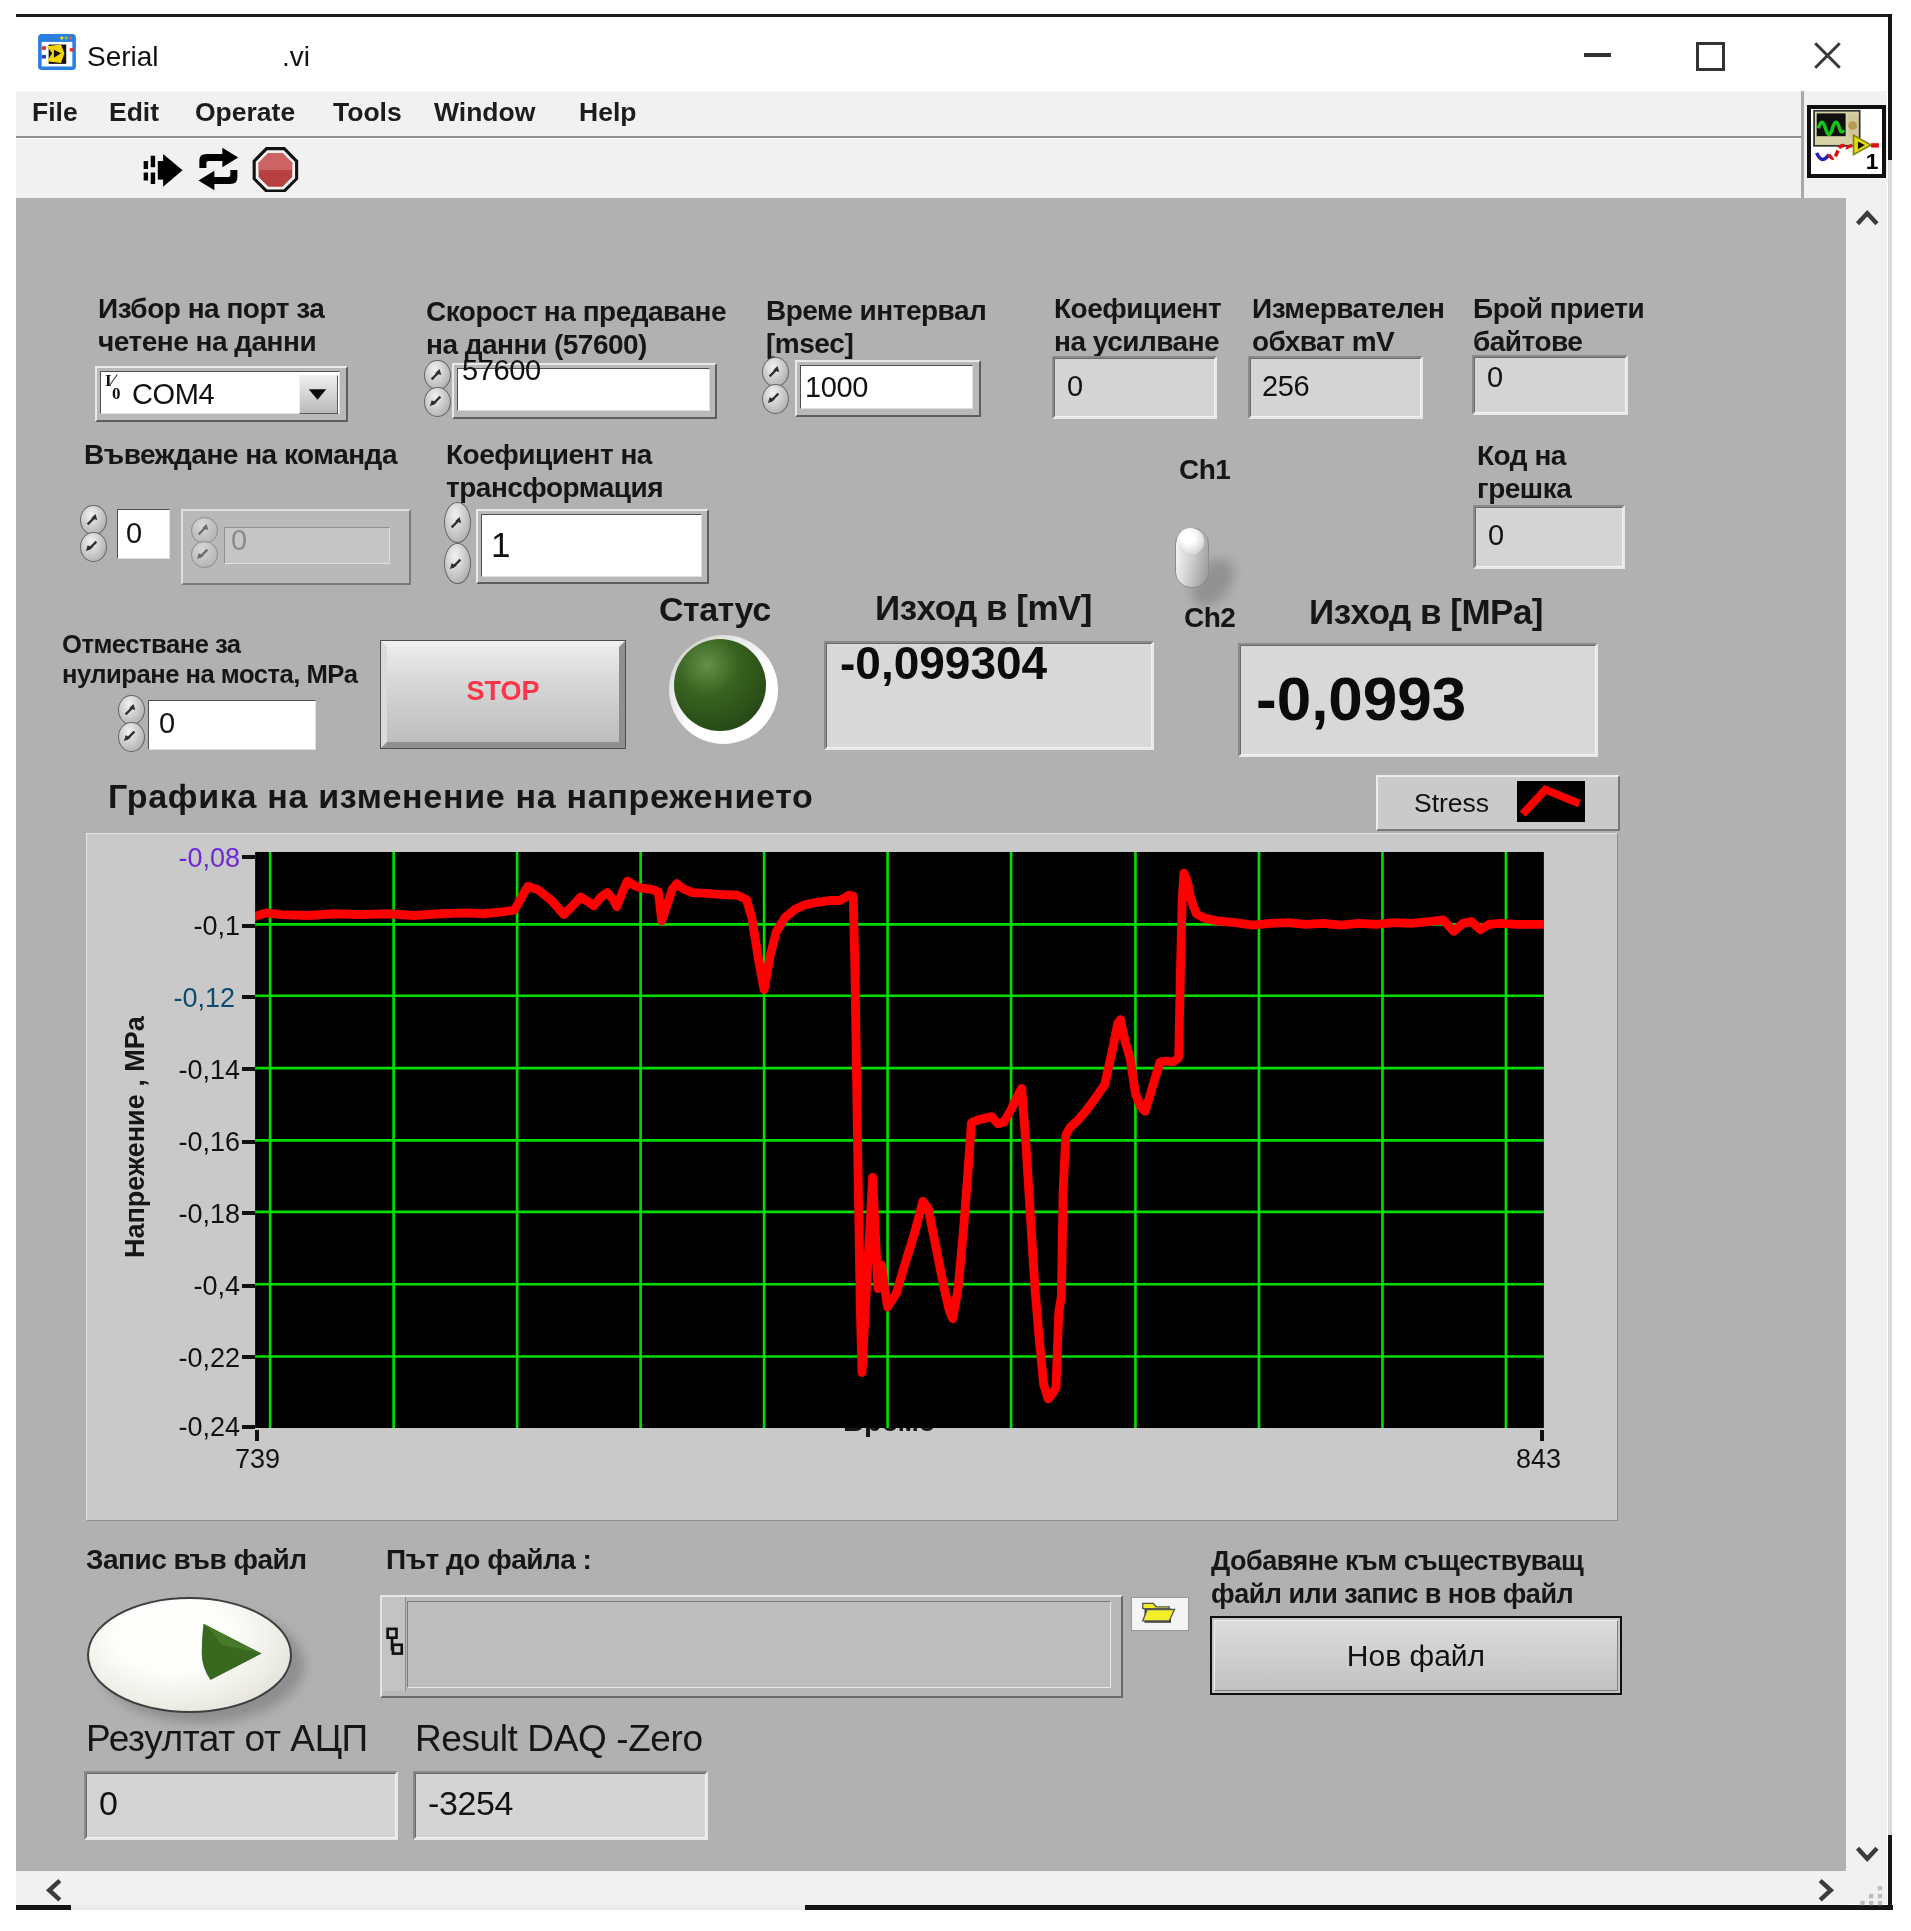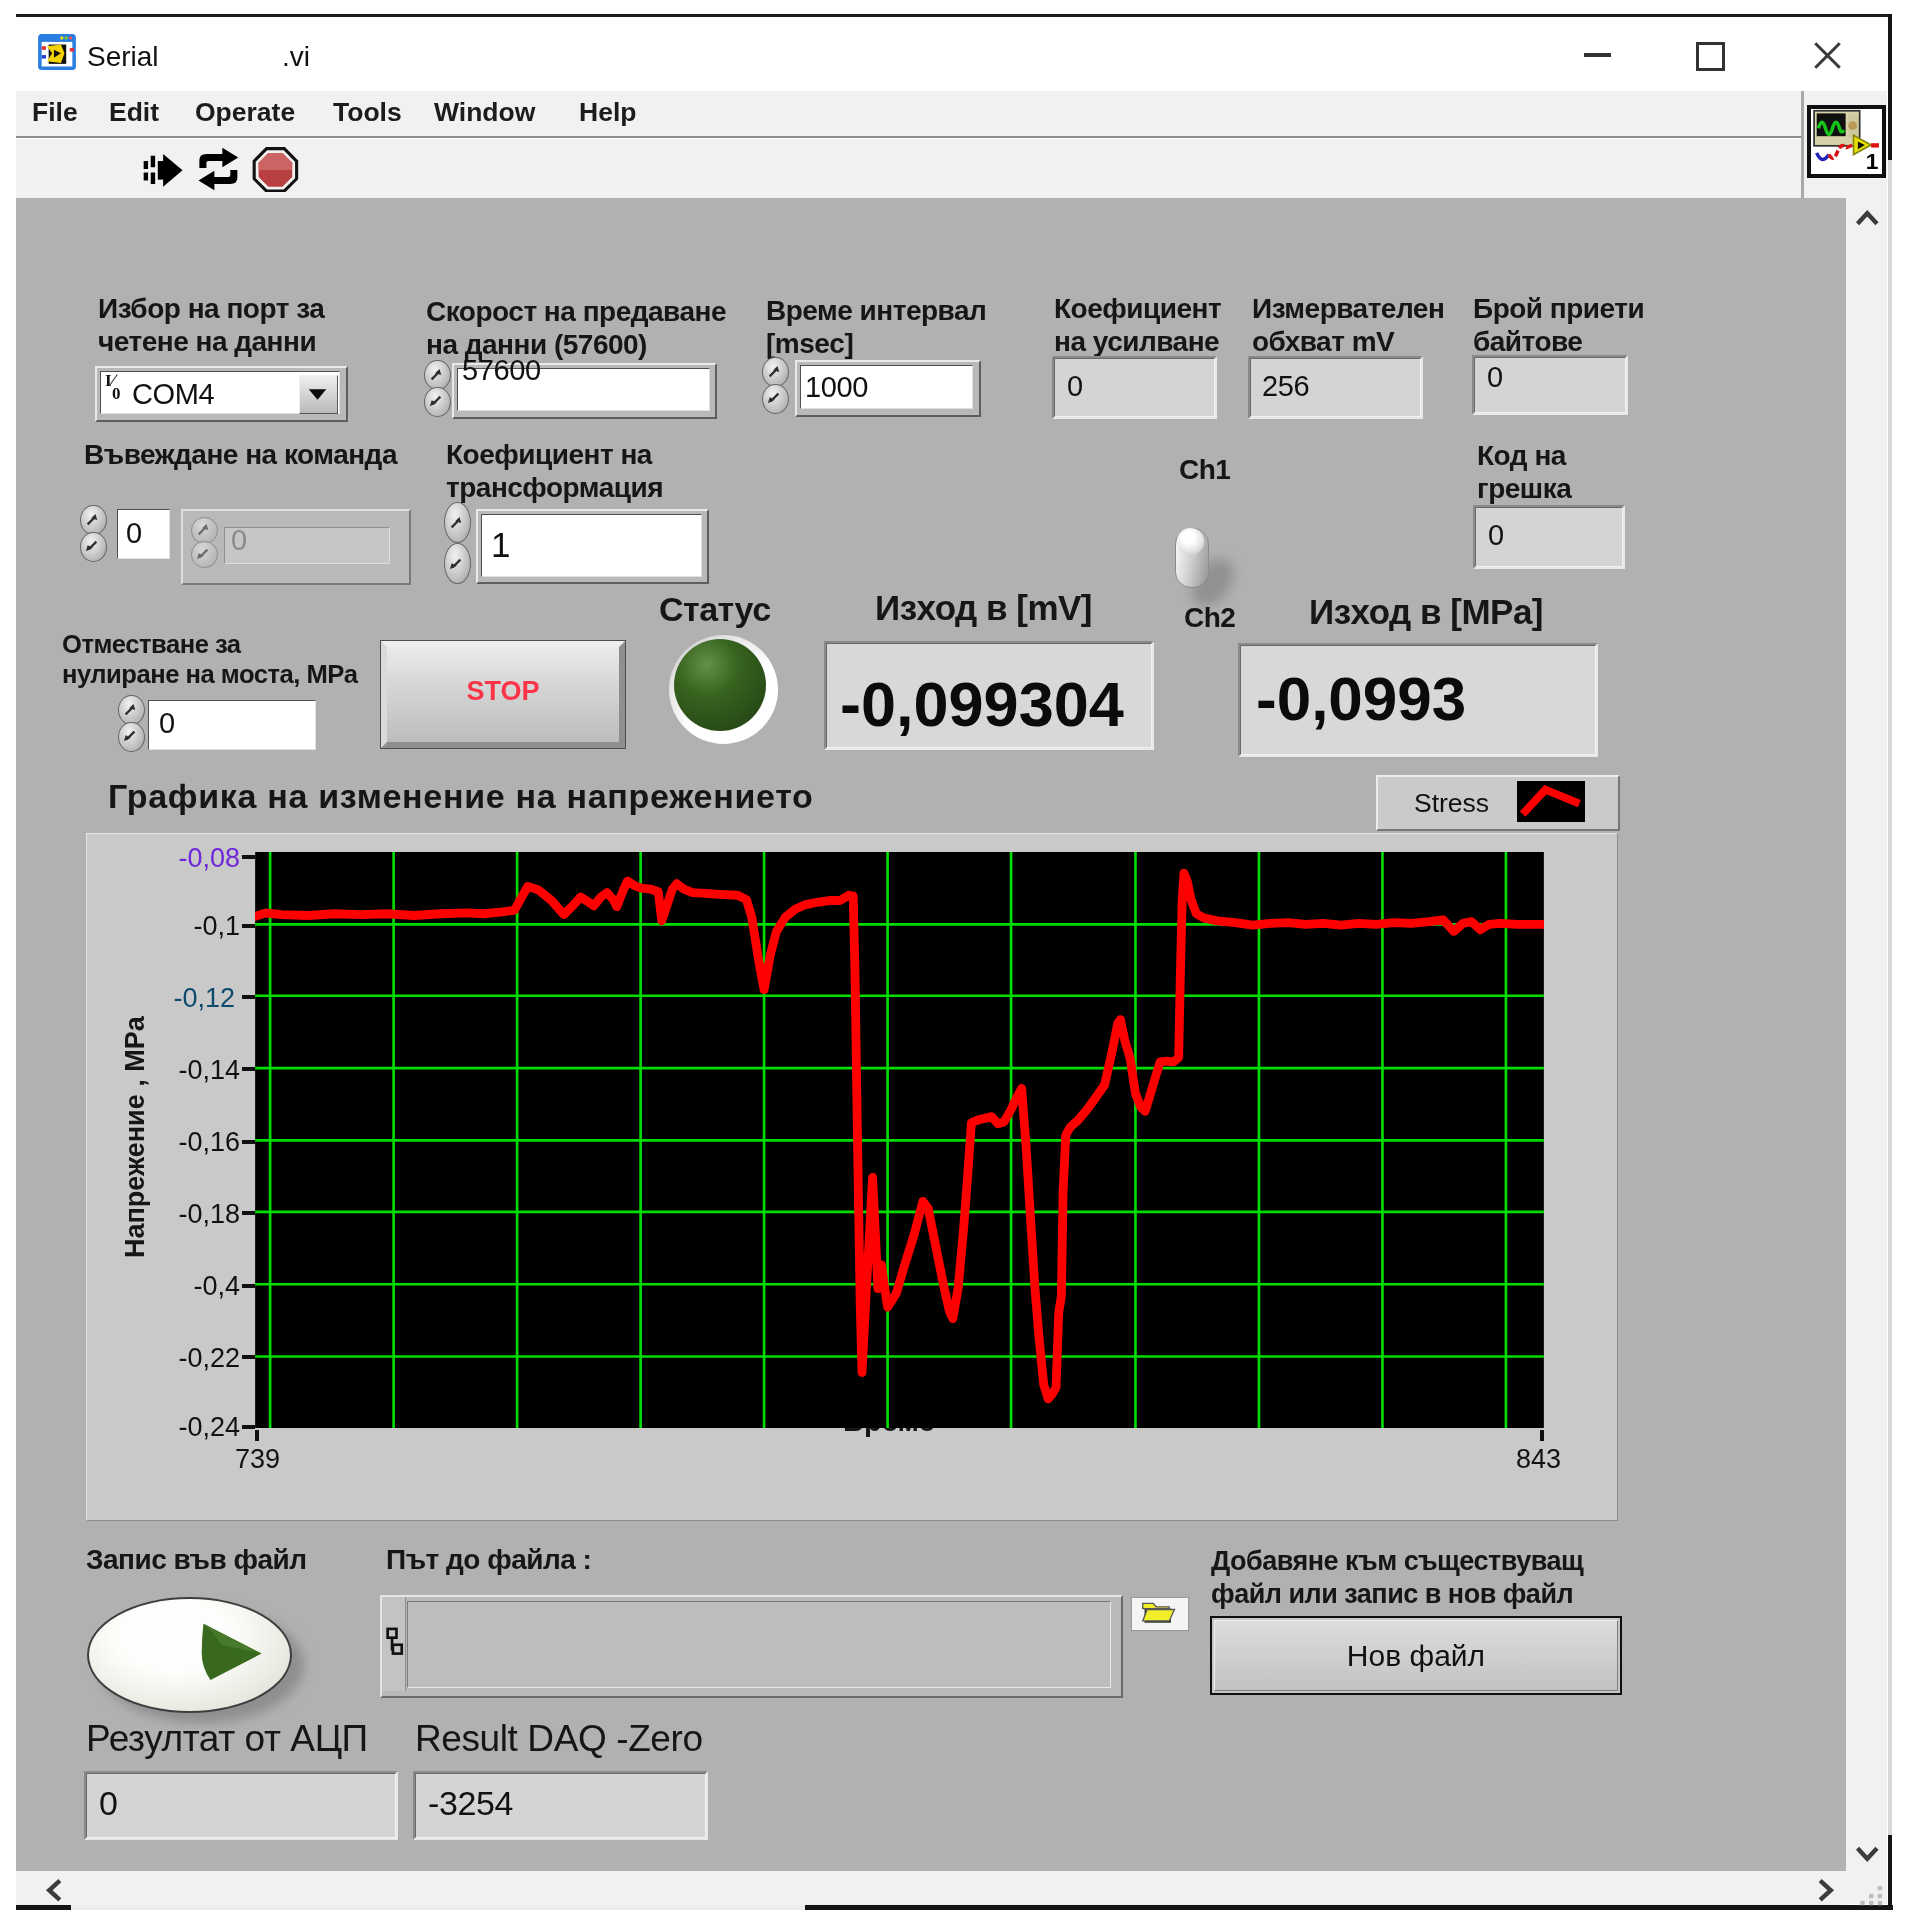--- a/index.html
+++ b/index.html
@@ -296,21 +296,21 @@
 </div>
 
 <div class="lbl" style="left:659px;top:593px;font-size:34px;">Статус</div>
 <div class="abs" style="left:669px;top:635px;width:109px;height:109px;border-radius:50%;background:radial-gradient(circle at 68% 72%, #ffffff 50%, #e4e4e4 72%, #b4b4b4 95%);"></div>
 <div class="abs" style="left:674px;top:639px;width:92px;height:92px;border-radius:50%;background:radial-gradient(circle at 36% 28%, #64904a 0%, #38631f 35%, #2a4e18 70%, #1e380f 100%);"></div>
 
 <div class="lbl" style="left:875px;top:591px;font-size:35px;">Изход в [mV]</div>
 <div class="ind" style="left:824px;top:641px;width:326px;height:105px;">
     <div class="in" style="background:#d8d8d8;"></div>
   </div>
-<div class="abs" style="left:840px;top:668px;width:305px;overflow:hidden;font-size:63px;font-weight:bold;color:#0b0b0b;white-space:nowrap;">-0,099304</div>
+<div class="abs" style="left:840px;top:636px;width:305px;overflow:hidden;font-size:46px;font-weight:bold;color:#0b0b0b;white-space:nowrap;">-0,099304</div>
 
 <div class="lbl" style="left:1309px;top:595px;font-size:35px;">Изход в [MPa]</div>
 <div class="ind" style="left:1238px;top:643px;width:356px;height:110px;">
     <div class="in" style="background:#d8d8d8;"></div>
   </div>
 <div class="abs" style="left:1256px;top:663px;font-size:62px;font-weight:bold;color:#0b0b0b;">-0,0993</div>
 
 <div class="lbl" style="left:108px;top:780px;font-size:34px;letter-spacing:0.7px;">Графика на изменение на напрежението</div>
 
 <div class="abs" style="left:1376px;top:775px;width:244px;height:56px;background:#cacaca;border:2.6px solid;border-color:#ececec #777 #777 #ececec;box-sizing:border-box;">

